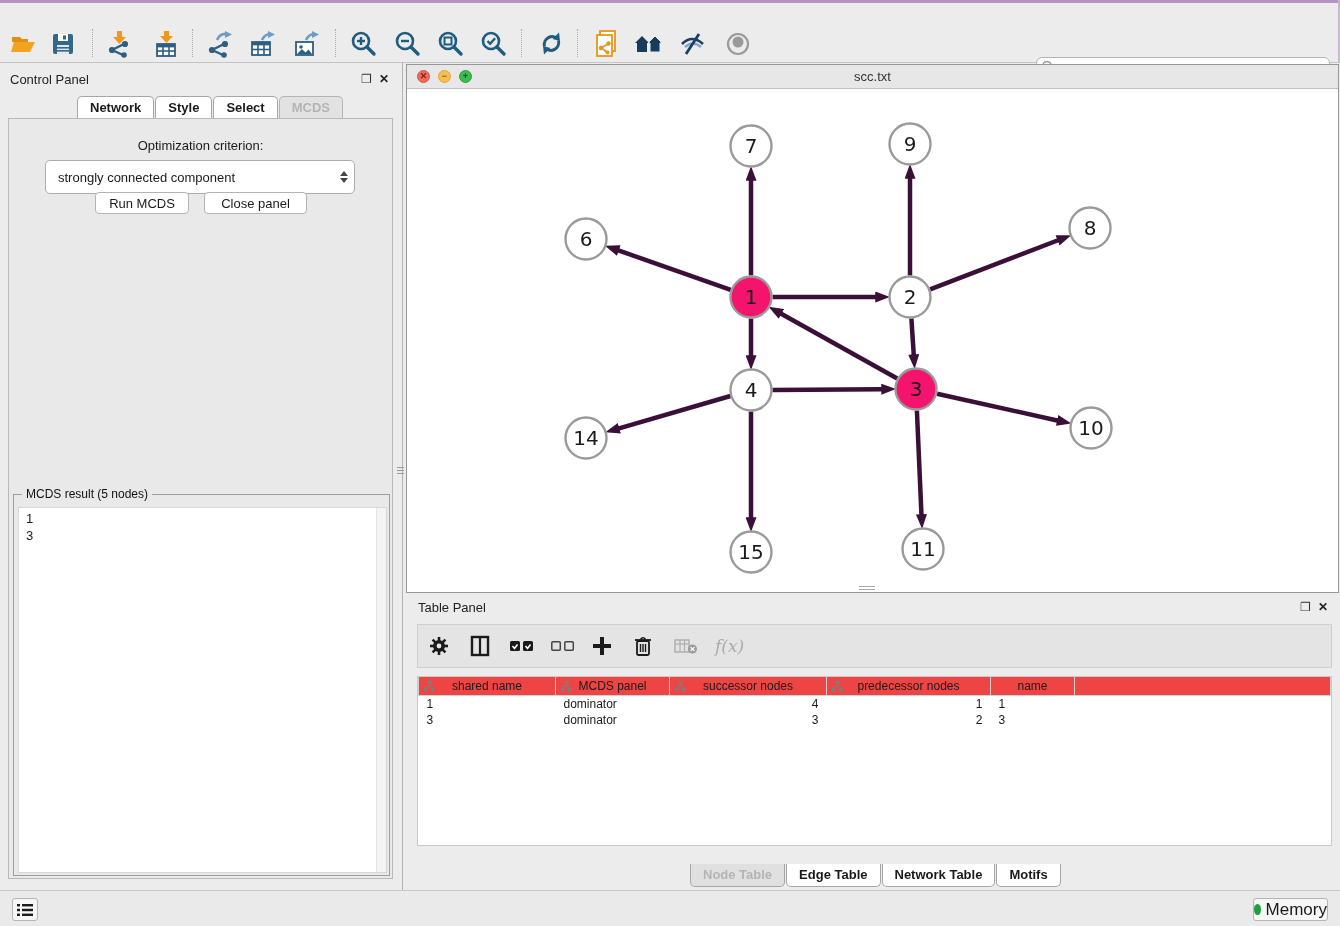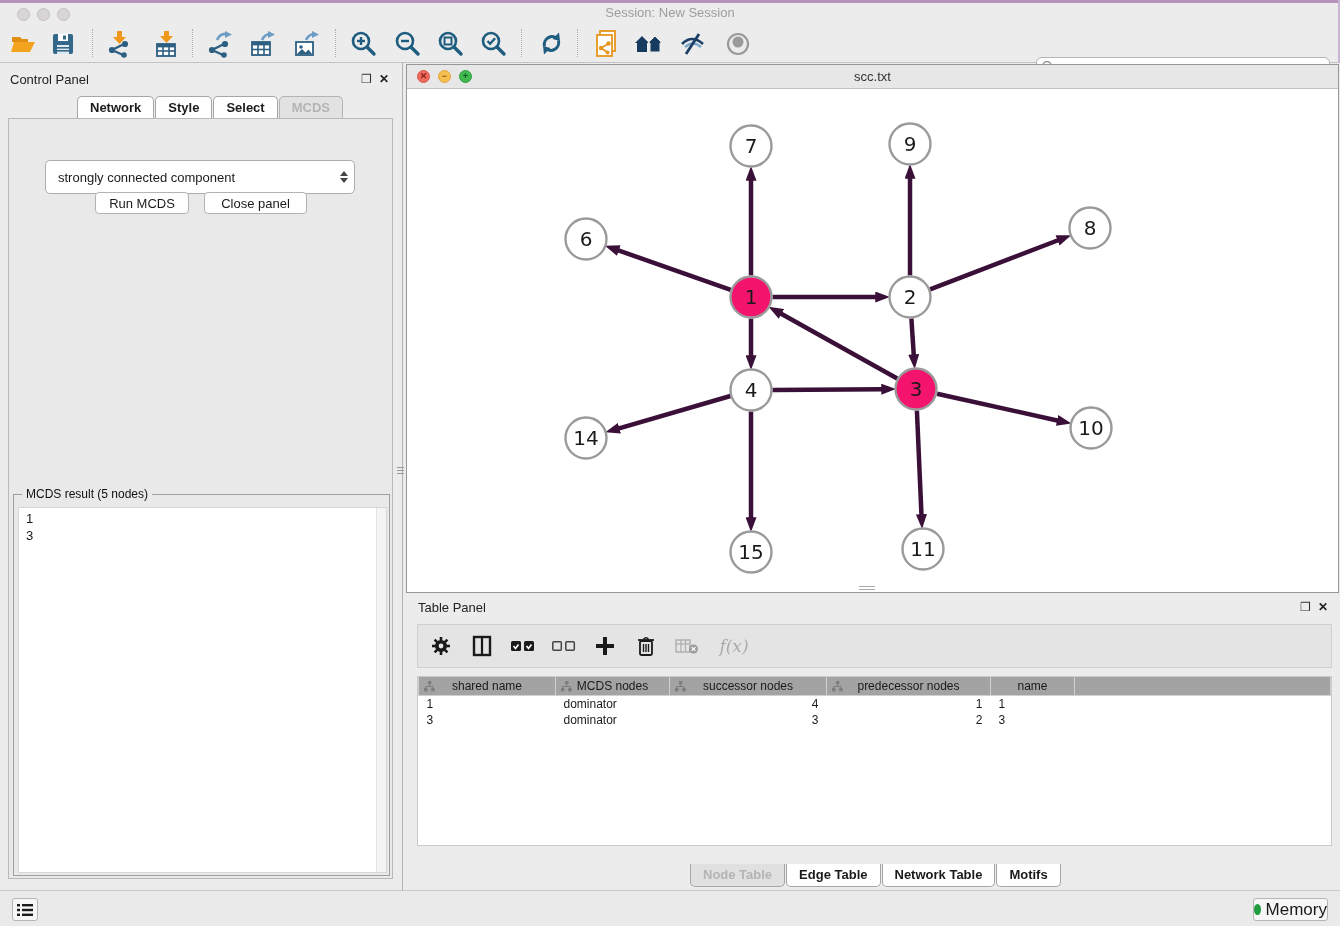--- a/index.html
+++ b/index.html
@@ -59,25 +59,25 @@
        display:flex;align-items:center;justify-content:center;font-size:9px;font-weight:bold;line-height:13px;}
   .tlb.red{background:#ed6a5e;border:1px solid #d95448;color:#8a1f14;}
   .tlb.yellow{background:#f5bf4f;border:1px solid #dfa73b;color:#90591b;}
   .tlb.green{background:#3fb950;border:1px solid #2f9e3e;color:#0c5c1a;}
   .net-canvas{position:absolute;left:0;top:24px;width:931px;height:503px;background:#fff;}
   .grip-h{position:absolute;left:452px;bottom:1px;width:16px;height:5px;display:flex;gap:2px;flex-direction:column;}
   .grip-h b{height:1px;background:#a8a8a8;display:block;}
   
   .tp-toolbar{left:417px;top:624px;width:915px;height:44px;background:#e4e4e4;border:1px solid #cfcfcf;
     box-sizing:border-box;display:flex;align-items:center;gap:15px;padding-left:10px;}
-  .tpi{display:flex;align-items:center;justify-content:center;width:26px;height:26px;cursor:default;}
+  .tpi{display:flex;align-items:center;justify-content:flex-start;width:26px;height:26px;cursor:default;}
   .fx{font-family:"DejaVu Serif",serif;font-style:italic;font-size:17px;color:#aaa;}
   .ntable{left:417px;top:676px;width:915px;height:170px;background:#fff;border:1px solid #c9c9c9;box-sizing:border-box;}
   table.grid{border-collapse:collapse;width:100%;table-layout:fixed;font-size:12px;}
-  table.grid th{background:#a3a3a3;border:1px solid #d0d0d0;border-top:none;font-weight:normal;height:18px;
+  table.grid th{background:#ef4444;border:1px solid #d0d0d0;border-top:none;font-weight:normal;height:18px;
     padding:0;position:relative;text-align:center;}
   table.grid th .hicon{position:absolute;left:5px;top:4px;}
   table.grid td{height:16px;padding:0 8px;border:none;white-space:nowrap;overflow:hidden;}
   td.l{text-align:left;}
   td.r{text-align:right;padding-right:12px;}
   .tp-tabs{left:690px;top:864px;display:flex;}
   
   .statusbar{left:0;top:890px;width:1340px;height:36px;background:#eaeaea;border-top:1px solid #c9c9c9;box-sizing:border-box;}
   .sq-btn{position:absolute;top:7px;background:#f6f6f6;border:1px solid #b5b5b5;border-radius:3px;height:23px;
     display:flex;align-items:center;justify-content:center;box-sizing:border-box;cursor:default;}
@@ -85,26 +85,20 @@
   .mem-label{font-size:17px;}
   svg{display:block;}
 </style>
 </head>
 <body>
 
 <div id="app">
 
   <div class="abs top-strip"></div>
   <div class="abs right-strip"></div>
-  <div class="abs titlebar">
-    <div class="abs tl gray" style="left:17px"></div>
-    <div class="abs tl gray" style="left:37px"></div>
-    <div class="abs tl gray" style="left:57px"></div>
-    <div class="win-title">Session: New Session</div>
-  </div>
 
   <div class="abs toolbar">
     <div class="tb" style="left:7px">
       <svg width="27" height="24" viewBox="0 0 27 24">
         <path d="M2 5 h8 l2 2 h6 v3 H2 Z" fill="#e08f12"></path>
         <path d="M4 10 h21 l-5 10 H1 Z" fill="#f2a31f"></path>
       </svg>
     </div>
     <div class="tb" style="left:47px">
       <svg width="24" height="24" viewBox="0 0 24 24">
@@ -265,20 +259,21 @@
   <div class="abs mini-close" style="left:379px;top:73px;">✕</div>
 
   <div class="abs tabs" style="left:77px;top:96px;">
     <div class="tab"><b>Network</b></div>
     <div class="tab"><b>Style</b></div>
     <div class="tab"><b>Select</b></div>
     <div class="tab active"><b>MCDS</b></div>
   </div>
 
   <div class="abs cp-box">
+    <div class="abs opt-label">Optimization criterion:</div>
     <div class="abs select">
       <span class="val">strongly connected component</span>
       <span class="chev">
           <i class="up"></i>
           <i class="dn"></i>
         </span>
     </div>
     <div class="abs btn" style="left:86px;top:73px;width:94px;">
       <span>Run MCDS</span>
     </div>
@@ -479,21 +474,21 @@
           </th>
           <th>
             <span class="hicon">
                 <svg width="11" height="11" viewBox="0 0 11 11">
                   <rect x="4" y="0" width="3.4" height="3.4" fill="#7d7d7d"></rect>
                   <rect x="0" y="7" width="3.4" height="3.4" fill="#7d7d7d"></rect>
                   <rect x="7.2" y="7" width="3.4" height="3.4" fill="#7d7d7d"></rect>
                   <path d="M5.7 3.4 V5.5 M1.7 7 V5.5 H9 V7" fill="none" stroke="#7d7d7d" stroke-width="1"></path>
                 </svg>
               </span>
-            <span>MCDS nodes</span>
+            <span>MCDS panel</span>
           </th>
           <th>
             <span class="hicon">
                 <svg width="11" height="11" viewBox="0 0 11 11">
                   <rect x="4" y="0" width="3.4" height="3.4" fill="#7d7d7d"></rect>
                   <rect x="0" y="7" width="3.4" height="3.4" fill="#7d7d7d"></rect>
                   <rect x="7.2" y="7" width="3.4" height="3.4" fill="#7d7d7d"></rect>
                   <path d="M5.7 3.4 V5.5 M1.7 7 V5.5 H9 V7" fill="none" stroke="#7d7d7d" stroke-width="1"></path>
                 </svg>
               </span>

